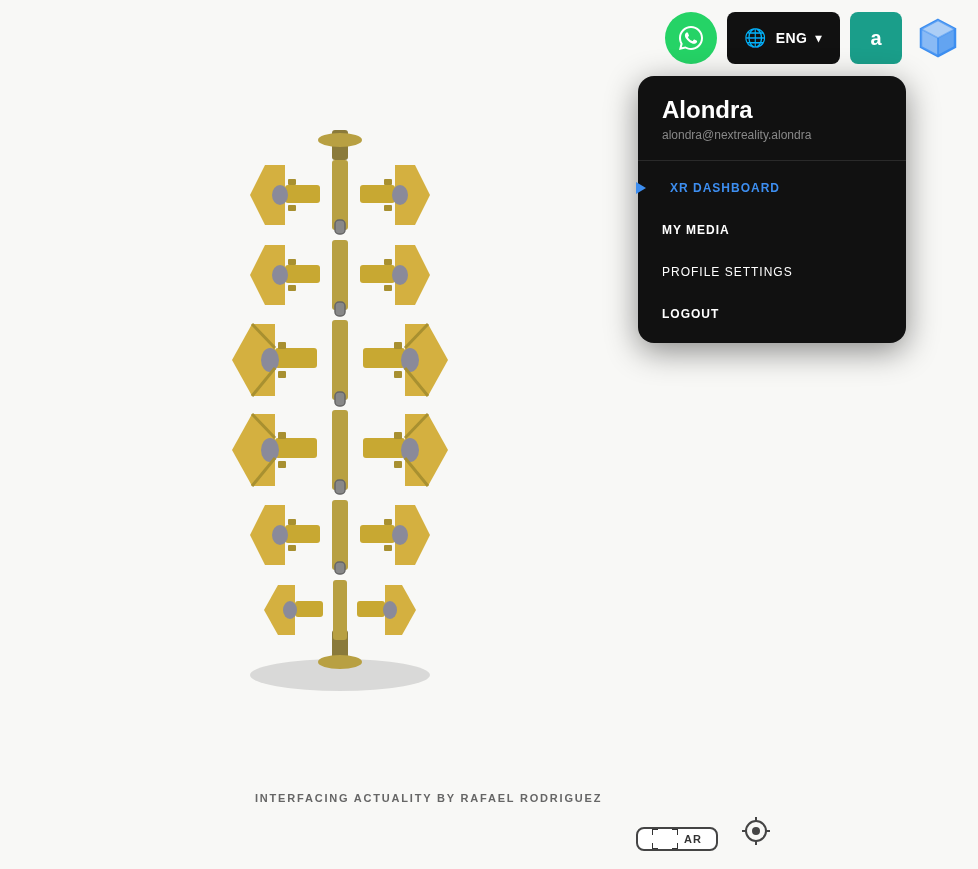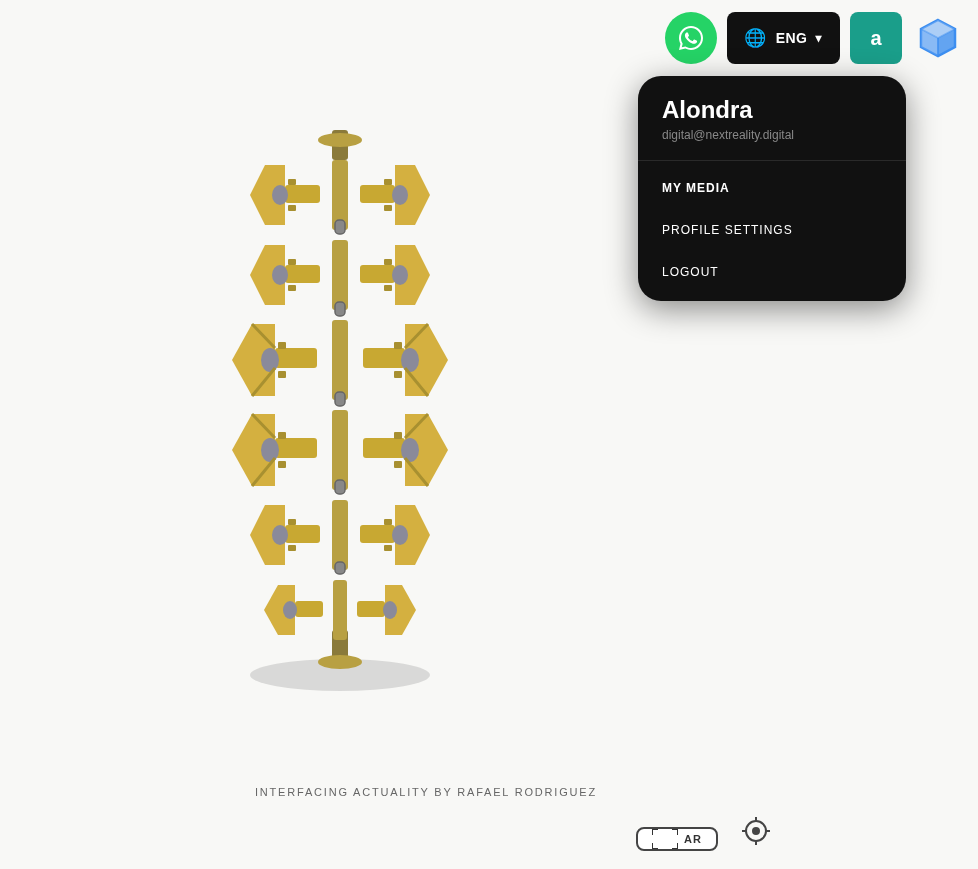--- a/index.html
+++ b/index.html
@@ -126,21 +126,21 @@
         <polygon points="-62,-25 -45,-25 -45,25 -62,25 -76,0" fill="#d4b040"></polygon>
         <polygon points="62,-25 45,-25 45,25 62,25 76,0" fill="#d4b040"></polygon>
         <rect x="-7" y="-30" width="14" height="60" rx="3" fill="#b8a042"></rect>
         <ellipse cx="-50" cy="0" rx="7" ry="9" fill="#8a8a9a"></ellipse>
         <ellipse cx="50" cy="0" rx="7" ry="9" fill="#8a8a9a"></ellipse>
         <rect x="-5" y="-48" width="10" height="12" rx="4" fill="#888" stroke="#666" stroke-width="1.5"></rect>
       </g>
     </svg>
   </div>
 
-  <div style="position:absolute;bottom:71px;left:255px;font-size:11px;font-weight:400;letter-spacing:1.8px;color:#666666;text-align:center;margin-top:40px;">
+  <div style="position:absolute;bottom:65px;left:255px;font-size:11px;font-weight:700;letter-spacing:1.8px;color:#666666;text-align:center;margin-top:40px;">
     <span>INTERFACING ACTUALITY BY RAFAEL RODRIGUEZ</span>
   </div>
 
   <div style="position:absolute;bottom:18px;right:260px;display:flex;align-items:center;gap:6px;padding:0 14px;border:2px solid #444;border-radius:8px;background:white;cursor:pointer;">
 
     <svg width="26" height="20" viewBox="0 0 26 20">
       <path d="M0,6 L0,0 L6,0" stroke="#333" stroke-width="2" fill="none"></path>
       <path d="M20,0 L26,0 L26,6" stroke="#333" stroke-width="2" fill="none"></path>
       <path d="M0,14 L0,20 L6,20" stroke="#333" stroke-width="2" fill="none"></path>
       <path d="M20,20 L26,20 L26,14" stroke="#333" stroke-width="2" fill="none"></path>
@@ -189,32 +189,37 @@
       <polygon points="23,23 40,14 40,32 23,41" fill="#3d8ef0" opacity="0.8"></polygon>
       <polygon points="23,23 6,14 6,32 23,41" fill="#5a9ff5" opacity="0.7"></polygon>
 
       <line x1="23" y1="23" x2="23" y2="41" stroke="#3d8ef0" stroke-width="1.5"></line>
       <line x1="23" y1="23" x2="40" y2="14" stroke="#3d8ef0" stroke-width="1.5" opacity="0.5"></line>
       <line x1="23" y1="23" x2="6" y2="14" stroke="#3d8ef0" stroke-width="1.5" opacity="0.5"></line>
     </svg>
   </div>
 </div>
 
-<div style="position:absolute;top:76px;right:72px;width:268px;background:#111111;border-radius:23px;padding:20px 0 8px 0;z-index:100;box-shadow:0 8px 32px rgba(0,0,0,0.45);">
+<div style="position:absolute;top:76px;right:72px;width:268px;background:#111111;border-radius:16px;padding:20px 0 8px 0;z-index:100;box-shadow:0 8px 32px rgba(0,0,0,0.45);">
 
   <div style="padding:0 24px 18px 24px;border-bottom:1px solid #2a2a2a;margin-bottom:6px;">
     <div style="font-size:24px;font-weight:700;color:#ffffff;margin-bottom:4px;">Alondra</div>
-    <div style="font-size:12px;color:#888888;">digital@nextreality.digital</div>
-  </div>
-
+    <div style="font-size:12px;color:#888888;">alondra@nextreality.alondra</div>
+  </div>
+
+  <div style="display:flex;align-items:center;padding:14px 24px;font-size:12px;font-weight:700;letter-spacing:1px;color:#3d8ef0;cursor:pointer;text-transform:uppercase;position:relative;gap:12px;">
+
+    <span style="position:absolute;left:-2px;top:50%;transform:translateY(-50%);display:inline-block;width:0;height:0;border-style:solid;border-width:6px 0 6px 10px;border-color:transparent transparent transparent #3d8ef0;"></span>
+    <span style="margin-left:8px;">XR DASHBOARD</span>
+  </div>
 
   <div style="display:flex;align-items:center;padding:14px 24px;font-size:12px;font-weight:700;letter-spacing:1px;color:#ffffff;cursor:pointer;text-transform:uppercase;text-align:center;">
     <span>MY MEDIA</span>
   </div>
 
   <div style="display:flex;align-items:center;padding:14px 24px;font-size:12px;font-weight:400;letter-spacing:1px;color:#ffffff;cursor:pointer;text-transform:uppercase;">
     <span>PROFILE SETTINGS</span>
   </div>
 
-  <div style="display:flex;align-items:flex-start;padding:14px 24px;font-size:12px;font-weight:400;letter-spacing:1px;color:#ffffff;cursor:pointer;text-transform:uppercase;">
+  <div style="display:flex;align-items:flex-start;padding:14px 24px;font-size:12px;font-weight:700;letter-spacing:1px;color:#ffffff;cursor:pointer;text-transform:uppercase;">
     <span>LOGOUT</span>
   </div>
 </div>
 
 </body></html>

